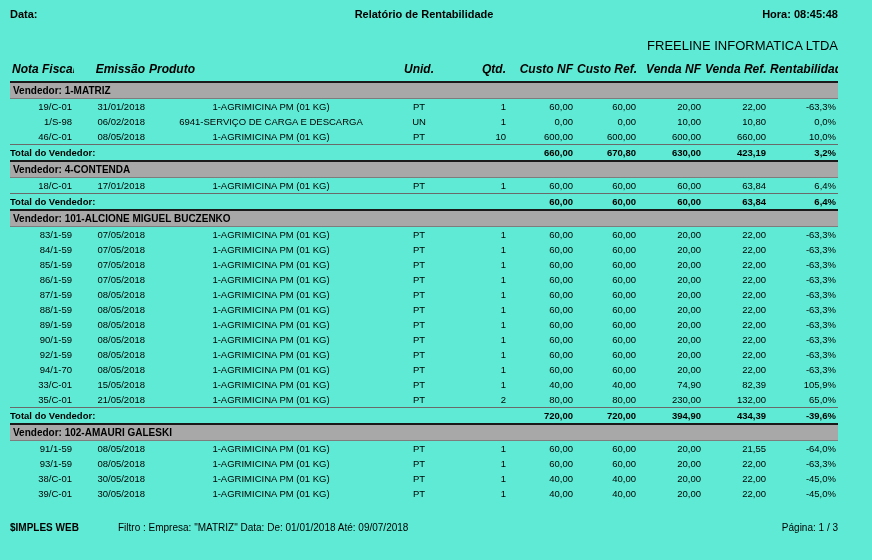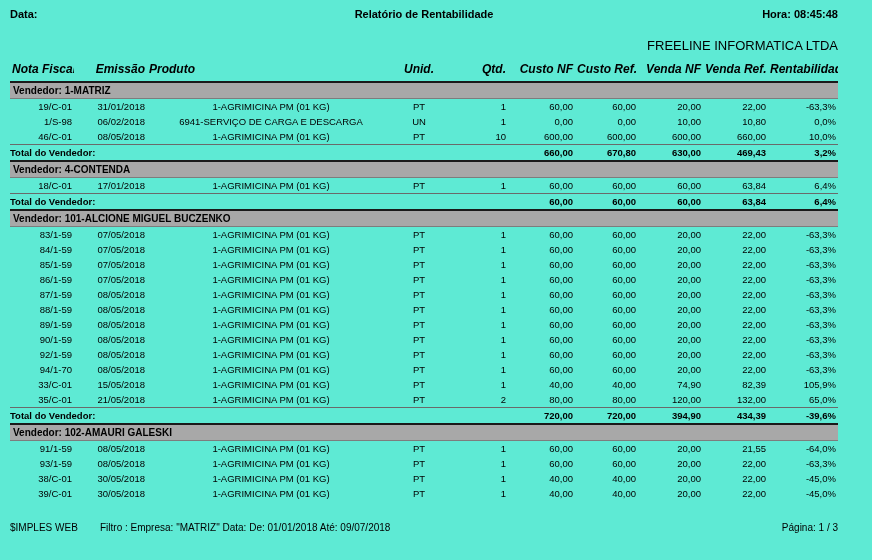--- a/index.html
+++ b/index.html
@@ -78,21 +78,21 @@
     border-top: 1px solid #6a6a6a;
   }
   tr.total-row td.total-label { padding-left: 0; }
 
   .footer {
     display: flex;
     align-items: baseline;
     margin-top: 21px;
     font-size: 10px;
   }
-  .footer .app-name { width: 90px; }
+  .footer .app-name { width: 108px; font-weight: bold; }
   .footer .filter   { flex: 1; }
   .footer .page-num { text-align: right; }
 </style>
 </head>
 <body>
 
 <div class="page">
 
   <div class="top-header">
     <span class="left">Data:</span>
@@ -167,21 +167,21 @@
           <td class="al-right">600,00</td>
           <td class="al-right">600,00</td>
           <td class="al-right">660,00</td>
           <td class="al-right">10,0%</td>
         </tr>
         <tr class="total-row">
           <td colspan="5" class="al-left total-label">Total do Vendedor:</td>
           <td class="al-right">660,00</td>
           <td class="al-right">670,80</td>
           <td class="al-right">630,00</td>
-          <td class="al-right">469,43</td>
+          <td class="al-right">423,19</td>
           <td class="al-right">3,2%</td>
         </tr>
         <tr class="vendor-bar">
           <td colspan="10">Vendedor: 4-CONTENDA</td>
         </tr>
         <tr>
           <td class="al-right">18/C-01</td>
           <td class="al-right">17/01/2018</td>
           <td class="produto-cell al-left">1-AGRIMICINA PM (01 KG)</td>
           <td class="al-center">PT</td>
@@ -336,21 +336,21 @@
           <td class="al-right">105,9%</td>
         </tr>
         <tr>
           <td class="al-right">35/C-01</td>
           <td class="al-right">21/05/2018</td>
           <td class="produto-cell al-left">1-AGRIMICINA PM (01 KG)</td>
           <td class="al-center">PT</td>
           <td class="al-right">2</td>
           <td class="al-right">80,00</td>
           <td class="al-right">80,00</td>
-          <td class="al-right">120,00</td>
+          <td class="al-right">230,00</td>
           <td class="al-right">132,00</td>
           <td class="al-right">65,0%</td>
         </tr>
         <tr class="total-row">
           <td colspan="5" class="al-left total-label">Total do Vendedor:</td>
           <td class="al-right">720,00</td>
           <td class="al-right">720,00</td>
           <td class="al-right">394,90</td>
           <td class="al-right">434,39</td>
           <td class="al-right">-39,6%</td>

